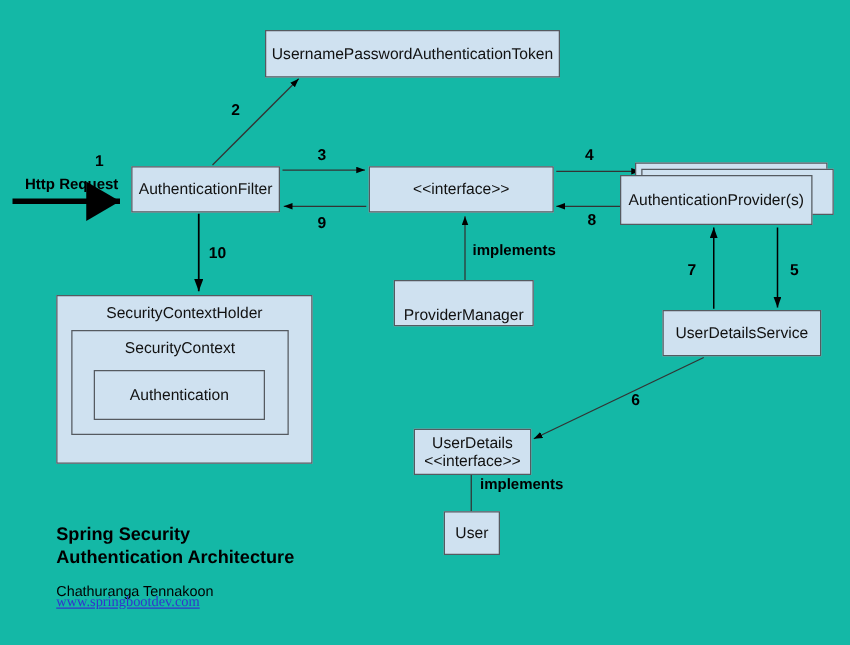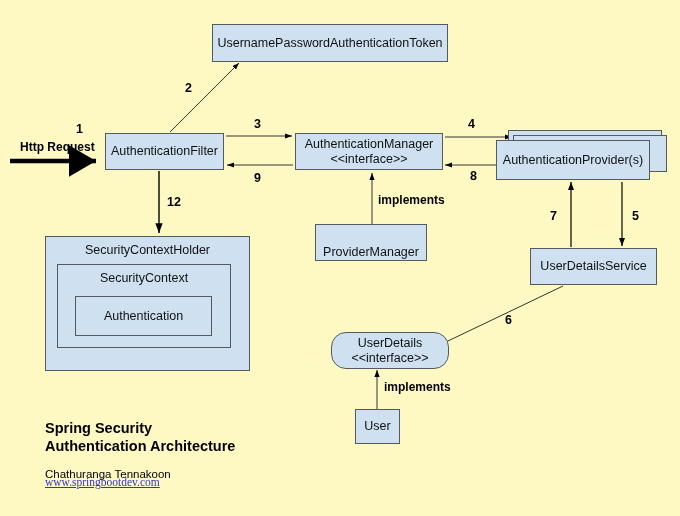--- a/index.html
+++ b/index.html
@@ -8,21 +8,21 @@
     background: #ffffff;
   }
   body {
     font-family: "Liberation Sans", sans-serif;
     color: #000000;
   }
   #canvas {
     position: relative;
     width: 680px;
     height: 516px;
-    background: #fef9c3;
+    background: #14b8a6;
     overflow: hidden;
   }
   svg.layer {
     position: absolute;
     left: 0;
     top: 0;
     width: 680px;
     height: 516px;
     pointer-events: none;
   }
@@ -127,39 +127,38 @@
 
   <div class="node" style="left:212px; top:24px; width:236px; height:38px;">
     <span>UsernamePasswordAuthenticationToken</span>
   </div>
 
   <div class="node" style="left:105px; top:133px; width:119px; height:37px;">
     <span>AuthenticationFilter</span>
   </div>
 
   <div class="node" style="left:295px; top:133px; width:148px; height:37px; flex-direction:column;">
-    <span>AuthenticationManager</span>
     <span>&lt;&lt;interface&gt;&gt;</span>
   </div>
 
   <div class="node stack-back" style="left:508px; top:130px; width:154px; height:37px;"></div>
   <div class="node stack-back" style="left:513px; top:135px; width:154px; height:37px;"></div>
   <div class="node" style="left:496px; top:140px; width:154px; height:40px;">
     <span>AuthenticationProvider(s)</span>
   </div>
 
   <div class="node" style="left:315px; top:224px; width:112px; height:37px;align-items:flex-end;">
     <span>ProviderManager</span>
   </div>
 
   <div class="node" style="left:530px; top:248px; width:127px; height:37px;align-items:center;">
     <span>UserDetailsService</span>
   </div>
 
-  <div class="node" style="left:331px; top:332px; width:118px; height:37px; flex-direction:column;border-radius:15px;">
+  <div class="node" style="left:331px; top:343px; width:94px; height:37px; flex-direction:column;">
     <span>UserDetails</span>
     <span>&lt;&lt;interface&gt;&gt;</span>
   </div>
 
   <div class="node" style="left:355px; top:409px; width:45px; height:35px;">
     <span>User</span>
   </div>
 
   <div class="node top-label" style="left:45px; top:236px; width:205px; height:135px;">
     <span>SecurityContextHolder</span>
@@ -173,21 +172,21 @@
 
   <div class="lbl bold" style="left:76px; top:122px;">1</div>
   <div class="lbl bold" style="left:185px; top:81px;">2</div>
   <div class="lbl bold" style="left:254px; top:117px;">3</div>
   <div class="lbl bold" style="left:468px; top:117px;">4</div>
   <div class="lbl bold" style="left:632px; top:209px;">5</div>
   <div class="lbl bold" style="left:505px; top:313px;">6</div>
   <div class="lbl bold" style="left:550px; top:209px;">7</div>
   <div class="lbl bold" style="left:470px; top:169px;">8</div>
   <div class="lbl bold" style="left:254px; top:171px;">9</div>
-  <div class="lbl bold" style="left:167px; top:195px;">12</div>
+  <div class="lbl bold" style="left:167px; top:195px;">10</div>
 
   <div class="lbl" style="left:20px; top:140px;">Http Request</div>
 
   <div class="lbl" style="left:378px; top:193px;">implements</div>
 
   <div class="lbl" style="left:384px; top:380px;">implements</div>
 
   <div class="title" style="left:45px; top:419px;">Spring Security</div>
   <div class="title" style="left:45px; top:437px;">Authentication Architecture</div>
 

